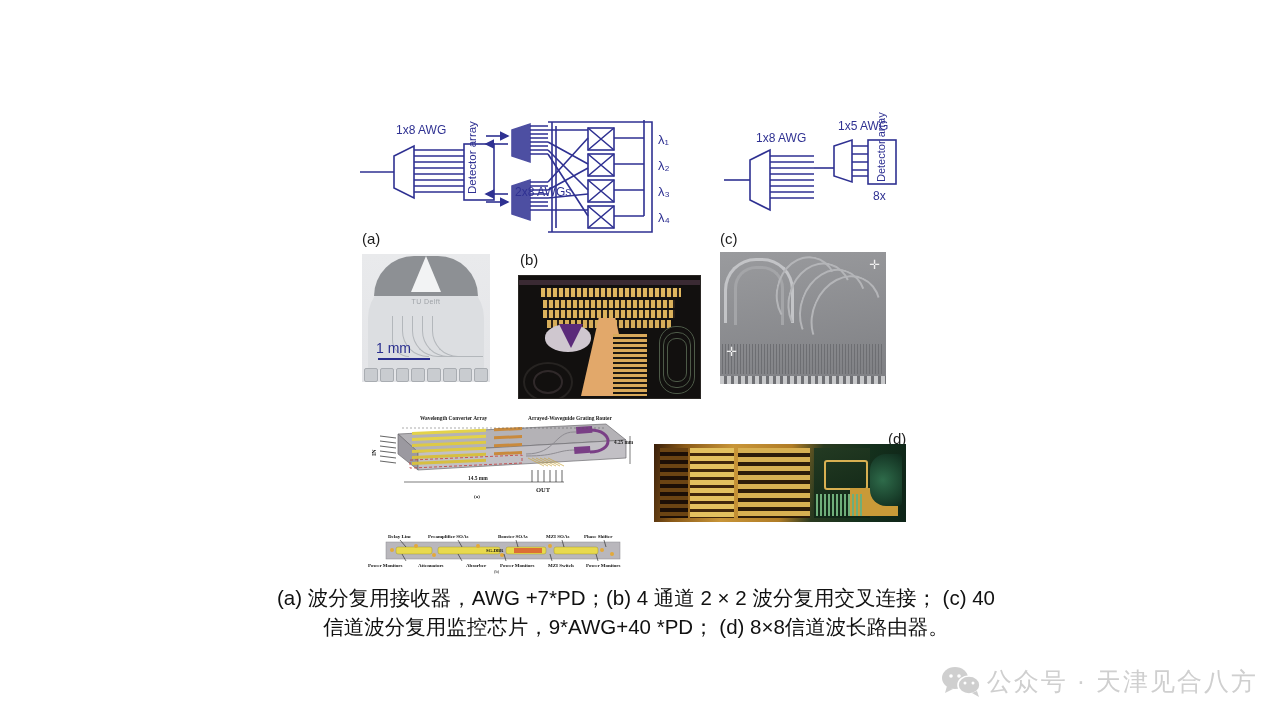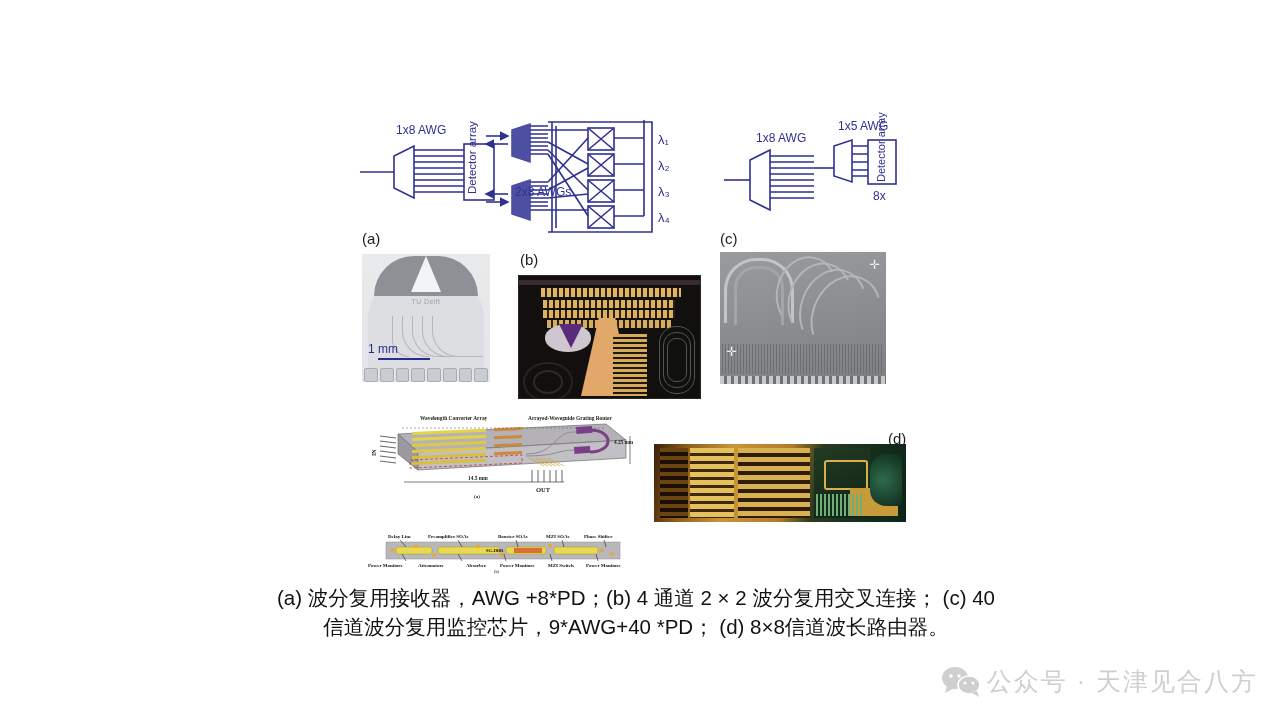--- a/index.html
+++ b/index.html
@@ -46,21 +46,21 @@
   .pa-notch{position:absolute;left:50%;top:2px;transform:translateX(-50%);
       width:0;height:0;border-left:15px solid transparent;border-right:15px solid transparent;
       border-bottom:36px solid #f2f3f4;}
   .pa-plate{position:absolute;left:6px;top:24px;width:116px;height:92px;
       background:#dcdee1;border-radius:40px 40px 4px 4px;}
   .pa-logo{position:absolute;left:50%;top:44px;transform:translateX(-50%);
       font-size:7px;color:#9fa3a8;letter-spacing:.4px;}
   .pa-wg{position:absolute;border-left:1px solid #b3b7bb;border-bottom:1px solid #b3b7bb;
       border-radius:0 0 0 26px;}
   .pa-scale{position:absolute;left:16px;bottom:22px;width:52px;height:2px;background:#2a2f8f;}
-  .pa-scaletxt{position:absolute;left:6px;bottom:26px;font-size:12px;color:#2a2f8f;}
+  .pa-scaletxt{position:absolute;left:14px;bottom:26px;font-size:14px;color:#2a2f8f;}
   .pa-pads{position:absolute;left:0;bottom:0;width:100%;height:14px;display:flex;gap:2px;
       padding:0 2px;box-sizing:border-box;}
   .pa-pad{flex:1;background:#c9ccd0;border:1px solid #a9adb2;border-radius:2px;}
 
   
   .pb-bar{position:absolute;left:0;top:4px;width:100%;height:5px;background:#3a2a33;}
   .pb-padblk{position:absolute;background:#d8b05a;}
   .pb-trap{position:absolute;left:62px;top:42px;width:52px;height:78px;
       background:#e2a86a;clip-path:polygon(34% 0,66% 0,100% 100%,0 100%);}
   .pb-lens{position:absolute;left:26px;top:48px;width:46px;height:28px;
@@ -383,21 +383,21 @@
       <div style="position:absolute;left:196px;top:44px;width:48px;height:28px;
            background:#c99a38;"></div>
       <div style="position:absolute;right:4px;top:10px;width:32px;height:52px;
            background:radial-gradient(circle at 40% 50%,#2e6b4a,#0f2a1c);border-radius:16px 4px 4px 16px;"></div>
       <div style="position:absolute;left:162px;top:50px;width:48px;height:22px;
            background:repeating-linear-gradient(90deg,#6fae7a 0 2px,transparent 2px 4px);"></div>
     </div>
 
   </div>
 
-  <div class="caption">(a) 波分复用接收器，AWG +8*PD；(b) 4 通道 2 × 2 波分复用交叉连接； (c) 40 信道波分复用监控芯片，9*AWG+40 *PD； (d) 8×8信道波长路由器。</div>
+  <div class="caption">(a) 波分复用接收器，AWG +7*PD；(b) 4 通道 2 × 2 波分复用交叉连接； (c) 40 信道波分复用监控芯片，9*AWG+40 *PD； (d) 8×8信道波长路由器。</div>
 
   <div class="watermark">
     <svg width="40" height="32" viewBox="0 0 40 32">
       <ellipse cx="14" cy="12" rx="13" ry="11" fill="#cfcfcf"></ellipse>
       <polygon points="6,20 4,27 12,23" fill="#cfcfcf"></polygon>
       <circle cx="10" cy="10" r="1.8" fill="#ffffff"></circle>
       <circle cx="18" cy="10" r="1.8" fill="#ffffff"></circle>
       <ellipse cx="28" cy="19" rx="11" ry="9" fill="#cfcfcf" stroke="#ffffff" stroke-width="1.6"></ellipse>
       <polygon points="36,25 38,31 31,27" fill="#cfcfcf"></polygon>
       <circle cx="24" cy="17" r="1.5" fill="#ffffff"></circle>

